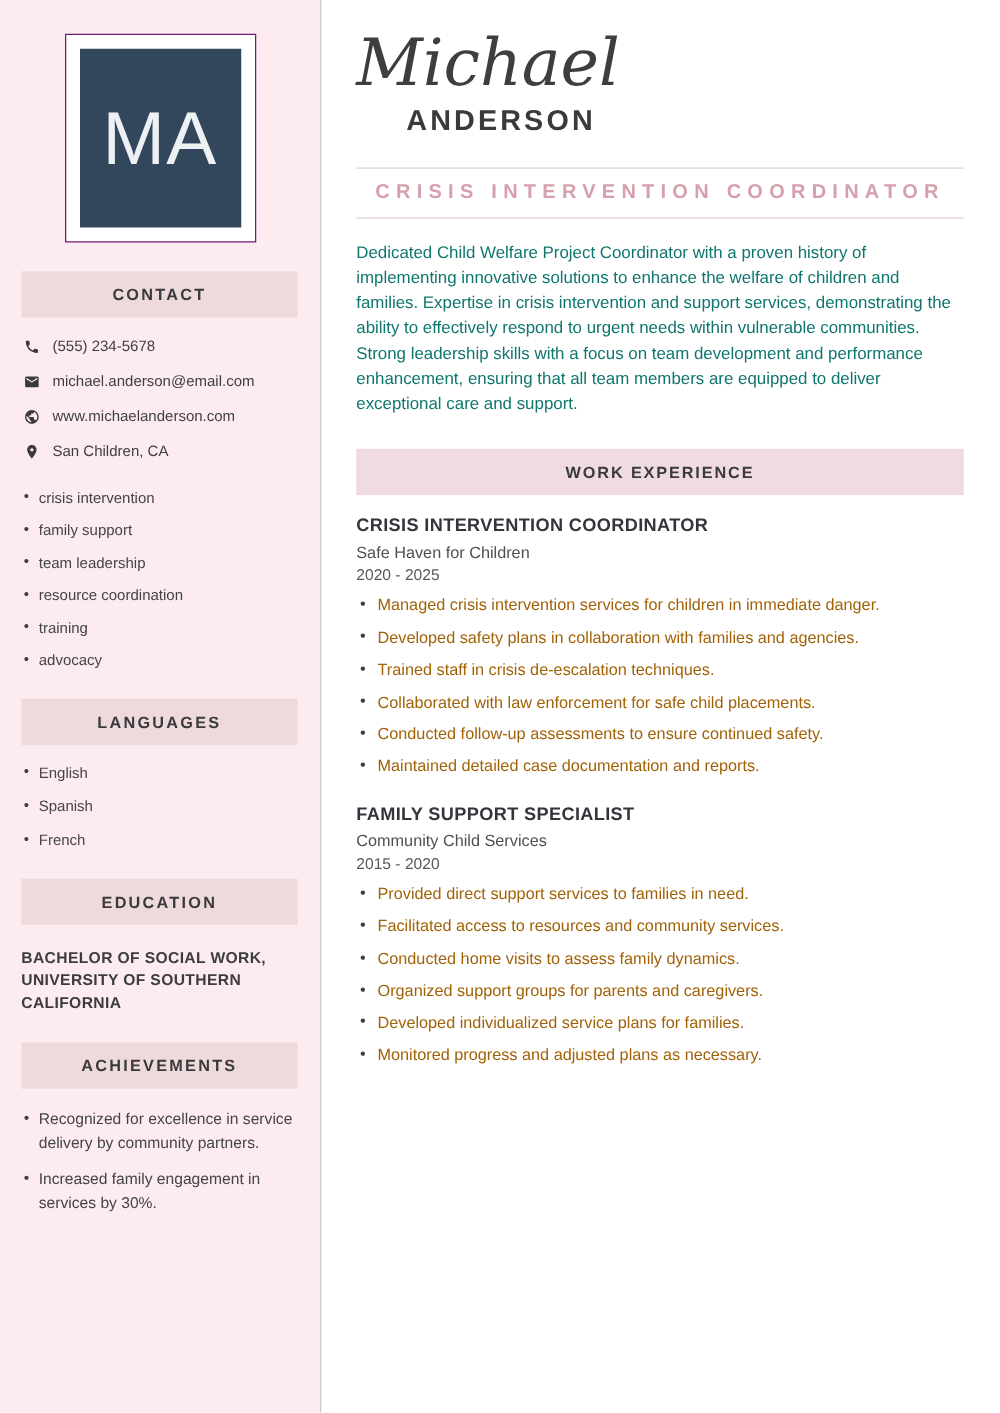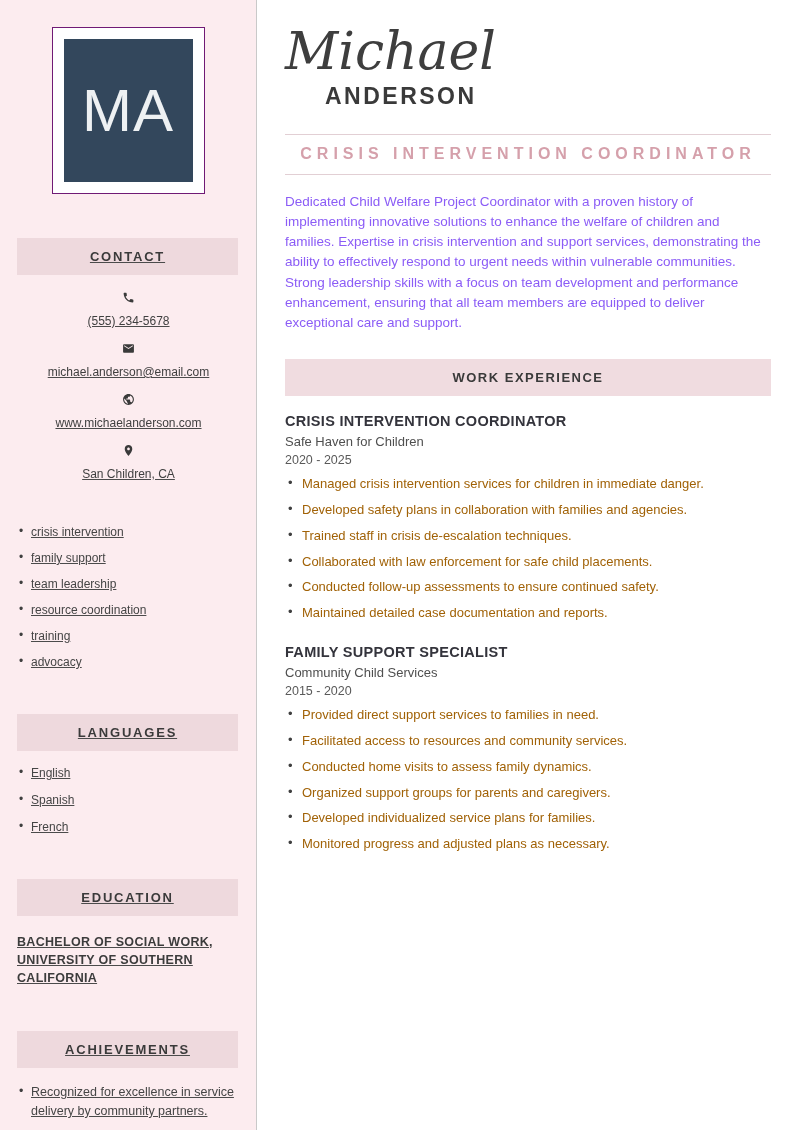--- a/index.html
+++ b/index.html
@@ -31,35 +31,35 @@
     width: 100%; height: 100%;
     background: var(--navy, #33475c);
     display: flex; align-items: center; justify-content: center;
   }
   .avatar-initials {
     color: #eef1f3;
     font-size: 60px;
     letter-spacing: 1px;
     font-weight: 400;
   }
-  .side-section { margin-top: 44px; text-decoration: underline; }
+  .side-section { margin-top: 23px; }
   .side-band {
     margin: 0 18px 0 17px;
     height: 37px;
     background: var(--band-pink, #eed9dd);
     display: flex; align-items: center; justify-content: center;
     font-size: 13px; font-weight: bold;
     letter-spacing: 1.8px;
     color: var(--heading-dark, #3a3a3a);
   }
   .contact-list { margin: 16px 18px 0 19px; }
   .contact-item {
     display: flex; align-items: center; gap: 10px;
     margin-bottom: 14px;
-    font-size: 12px; color: #3f3f3f; flex-direction: column;
+    font-size: 12px; color: #3f3f3f;
   }
   .contact-item svg { flex: 0 0 auto; display: block; }
   .side-list { margin: 15px 18px 0 19px; list-style: none; }
   .side-list li {
     position: relative;
     padding-left: 12px;
     font-size: 12px; color: #454545;
     margin-bottom: 11px;
     line-height: 1.25;
   }
@@ -111,21 +111,21 @@
     font-size: 16px;
     font-weight: bold;
     letter-spacing: 5px;
     color: var(--accent-pink, #d5a0ab);
     padding: 10px 0 11px 0;
   }
   .summary {
     margin-top: 17px;
     font-size: 13.5px;
     line-height: 1.5;
-    color: #8b5cf6;
+    color: #0f766e;
   }
   .main-band {
     margin-top: 26px;
     height: 37px;
     background: #f0dce0;
     display: flex; align-items: center; justify-content: center;
     font-size: 13px; font-weight: bold;
     letter-spacing: 1.5px;
     color: var(--heading-dark, #3a3a3a);
   }

